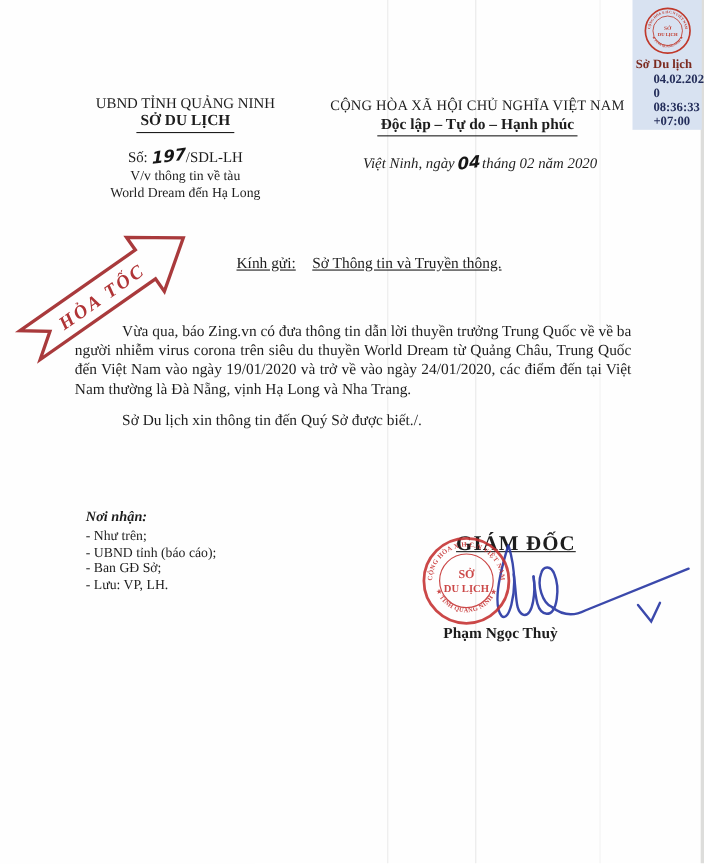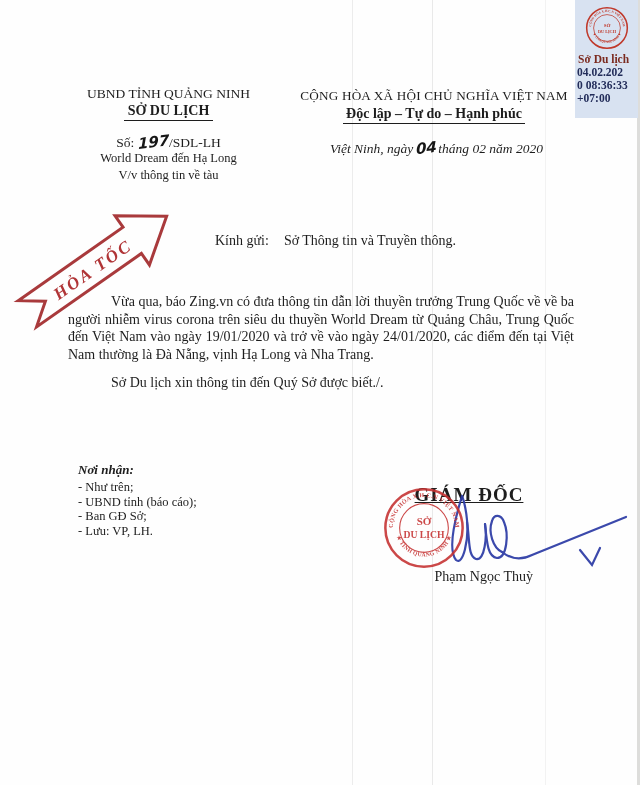--- a/index.html
+++ b/index.html
@@ -12,21 +12,21 @@
   .fold-a{left:352px;}
   .fold-b{left:432px;background:#e9e9e9;}
   .fold-c{left:545px;background:#f2f2f2;}
   .edge-right{position:absolute;top:0;left:637px;width:3px;height:785px;background:#dddddb;}
 
   
   .digital{position:absolute;left:575px;top:0;width:63px;height:118px;
            background:#d8e2f1;text-align:left;}
   .digital svg{display:block;margin:5px auto 2px auto;}
   .d-name{color:#7b2a1f;font-weight:bold;font-size:11.5px;line-height:13px;padding-left:3px;}
-  .d-ts{color:#232d5a;font-weight:bold;font-size:11.5px;line-height:13px;padding-left:2px;}
+  .d-ts{color:#232d5a;font-weight:bold;font-size:11.5px;line-height:13px;padding-left:19px;}
 
   
   .hdr-left{position:absolute;left:56px;top:86px;width:225px;text-align:center;font-size:13.5px;}
   .hdr-left .org{font-weight:bold;font-size:14px;margin-top:1px;}
   .hdr-left .org span{display:inline-block;border-bottom:1.5px solid #1d1d1d;padding:0 4px 1px 4px;}
   .doc-no{margin-top:12px;font-size:13.5px;}
   .subj{font-size:12.5px;line-height:15px;}
   .subj.first{margin-top:2px;}
 
   .hdr-right{position:absolute;left:288px;top:88px;width:292px;text-align:center;}
@@ -36,39 +36,39 @@
   .dateline{margin-top:15px;font-style:italic;font-size:13.5px;padding-left:42px;text-align:left;}
 
   .hand{font-family:"DejaVu Sans",sans-serif;font-style:italic;font-weight:bold;
         display:inline-block;transform:rotate(-7deg) skewX(-6deg);font-size:15px;color:#161616;}
   .hand.day{margin:0 1px 0 3px;}
 
   
   .urgent{position:absolute;left:12px;top:203px;width:170px;height:130px;overflow:visible;}
 
   
-  .salutation{position:absolute;left:215px;top:233px;font-size:14px;}
+  .salutation{position:absolute;left:215px;top:233px;font-size:14px;text-decoration:underline;}
   .salutation .k{margin-right:15px;}
 
   
   .body-text{position:absolute;left:68px;top:293px;width:506px;
              font-size:14px;line-height:17.6px;text-align:justify;}
   .body-text p{margin:0 0 11px 0;text-indent:43px;}
 
   
   .noinhan{position:absolute;left:78px;top:463px;font-size:12.5px;line-height:14.8px;}
   .nn-label{font-weight:bold;font-style:italic;font-size:13px;margin-bottom:2px;}
 
   
   .gd-title{position:absolute;left:413px;top:484px;width:112px;text-align:center;
             font-weight:bold;font-size:19px;letter-spacing:1px;text-decoration:underline;}
   .signature-svg{position:absolute;left:430px;top:488px;width:200px;height:88px;overflow:visible;}
   .big-seal{position:absolute;left:382px;top:486px;width:84px;height:84px;opacity:.88;}
-  .signer-name{position:absolute;left:403px;top:569px;width:130px;text-align:right;
-               font-weight:normal;font-size:14px;}
+  .signer-name{position:absolute;left:403px;top:569px;width:130px;text-align:left;
+               font-weight:bold;font-size:14px;}
 </style>
 </head>
 <body>
 
 <div class="page">
 
   <div class="fold fold-a"></div>
   <div class="fold fold-b"></div>
   <div class="fold fold-c"></div>
   <div class="edge-right"></div>
@@ -96,22 +96,22 @@
     <div class="d-ts">+07:00</div>
   </div>
 
   <div class="hdr-left">
     <div>UBND TỈNH QUẢNG NINH</div>
     <div class="org"><span>SỞ DU LỊCH</span></div>
     <div class="doc-no">
       <span>Số:</span>
       <span class="hand">197</span><span>/SDL-LH</span>
     </div>
+    <div class="subj first">V/v thông tin về tàu</div>
     <div class="subj">World Dream đến Hạ Long</div>
-    <div class="subj first">V/v thông tin về tàu</div>
   </div>
 
   <div class="hdr-right">
     <div class="nat">CỘNG HÒA XÃ HỘI CHỦ NGHĨA VIỆT NAM</div>
     <div class="motto"><span>Độc lập – Tự do – Hạnh phúc</span></div>
     <div class="dateline">
       <span>Việt Ninh, ngày</span><span class="hand day">04</span><span>tháng 02 năm 2020</span>
     </div>
   </div>
 

